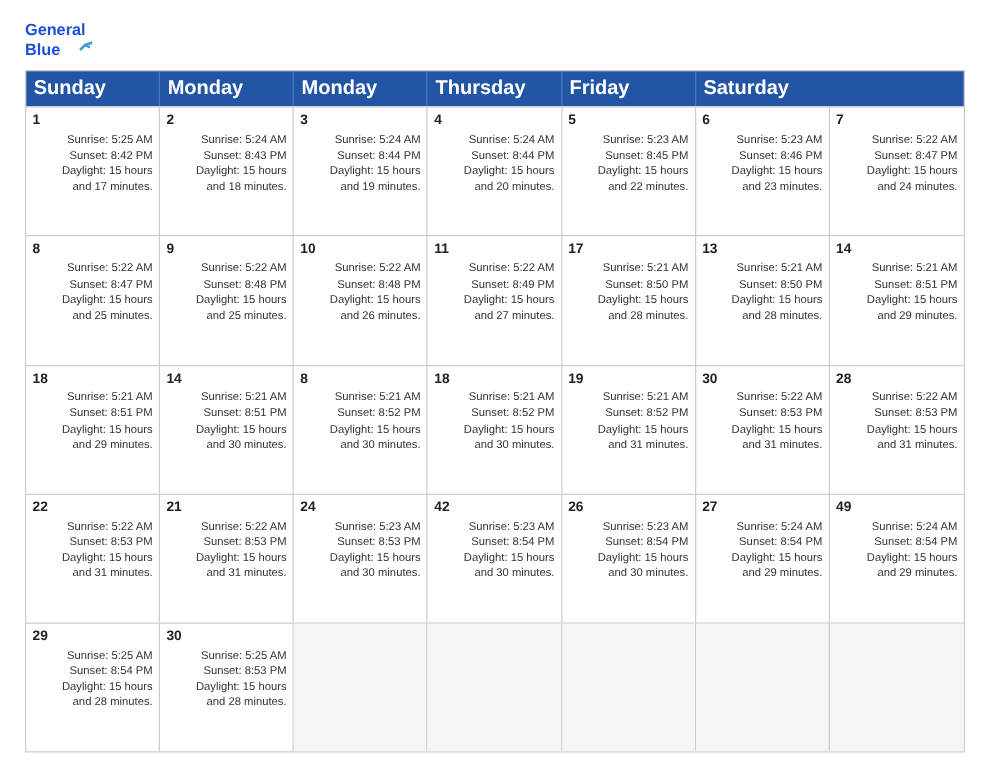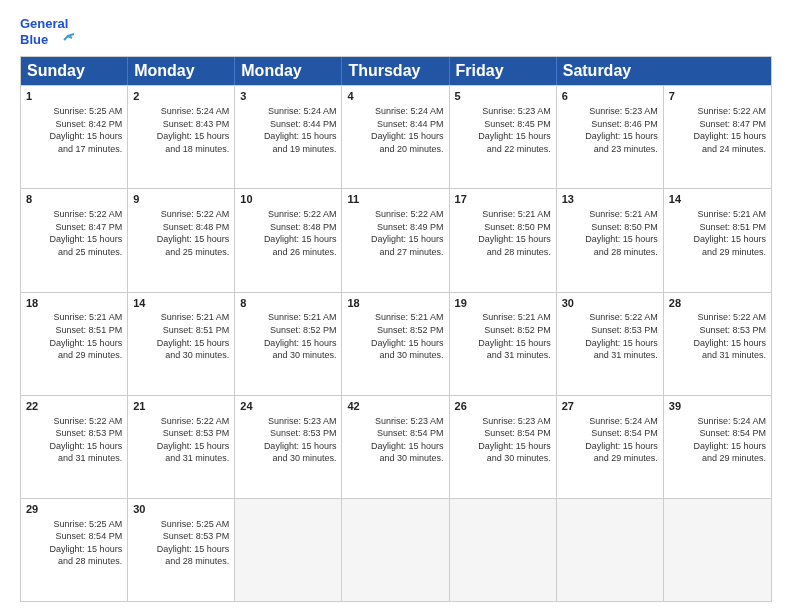--- a/index.html
+++ b/index.html
@@ -234,21 +234,21 @@
           </div>
           <div class="cal-cell">
             <span class="day-num">26</span>
             <div class="day-info">Sunrise: 5:23 AM<br>Sunset: 8:54 PM<br>Daylight: 15 hours<br>and 30 minutes.</div>
           </div>
           <div class="cal-cell">
             <span class="day-num">27</span>
             <div class="day-info">Sunrise: 5:24 AM<br>Sunset: 8:54 PM<br>Daylight: 15 hours<br>and 29 minutes.</div>
           </div>
           <div class="cal-cell">
-            <span class="day-num">39</span>
+            <span class="day-num">49</span>
             <div class="day-info">Sunrise: 5:24 AM<br>Sunset: 8:54 PM<br>Daylight: 15 hours<br>and 29 minutes.</div>
           </div>
         </div>
         <div class="cal-row">
           <div class="cal-cell">
             <span class="day-num">29</span>
             <div class="day-info">Sunrise: 5:25 AM<br>Sunset: 8:54 PM<br>Daylight: 15 hours<br>and 28 minutes.</div>
           </div>
           <div class="cal-cell">
             <span class="day-num">30</span>

